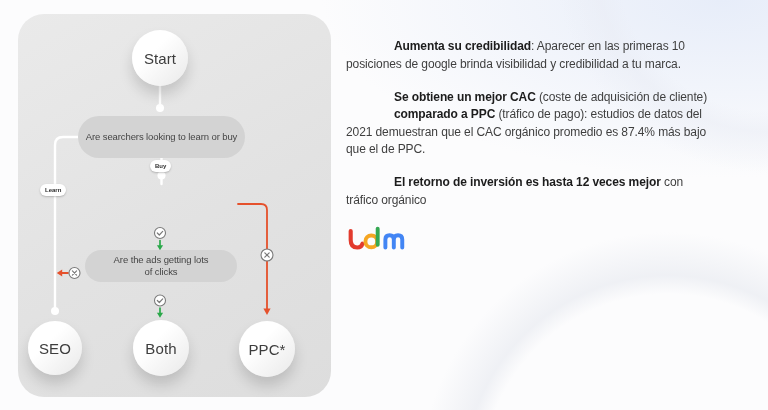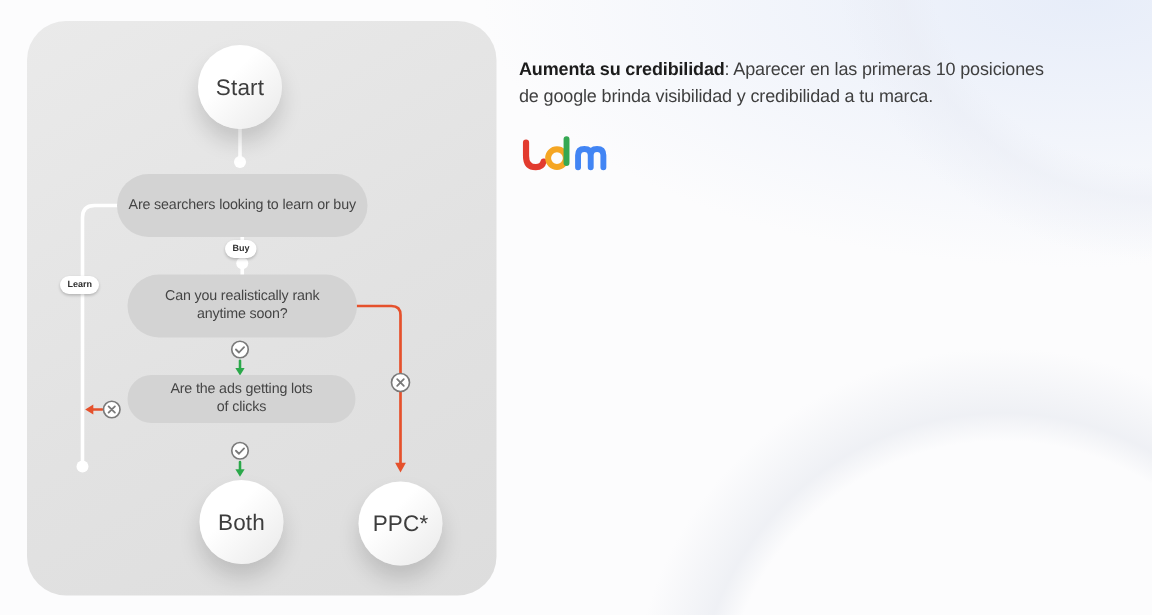--- a/index.html
+++ b/index.html
@@ -50,21 +50,21 @@
   .stroke-yes{stroke:#2ba84a;stroke-width:1.7;fill:none;stroke-linecap:round;}
   .fill-yes{fill:#2ba84a;}
   .stroke-no{stroke:#e5512c;stroke-width:1.8;fill:none;stroke-linecap:round;}
   .fill-no{fill:#e5512c;}
   .icon-circle{fill:#ffffff;stroke:#7a7a7a;stroke-width:1.1;}
   .icon-glyph{stroke:#7a7a7a;stroke-width:1.2;fill:none;stroke-linecap:round;stroke-linejoin:round;}
 
   
   .content{position:absolute;left:346px;top:38px;width:364px;z-index:2;}
   .benefit{margin:0 0 15.5px 0;font-size:12px;line-height:17.5px;letter-spacing:-.1px;}
-  .benefit .b{font-weight:700;color:#1c1c1c;}
+  .benefit .b{font-weight:700;color:#1c1c1c;margin-left:48px;}
   .benefit .r{font-weight:400;color:#3f3f3f;}
   .logo{margin-top:9px;display:block;}
   .logo path, .logo circle{fill:none;stroke-linecap:round;stroke-linejoin:round;}
 </style>
 </head>
 <body>
 
 <div class="card">
   <div class="swoosh swoosh-a"></div>
   <div class="swoosh swoosh-b"></div>
@@ -104,41 +104,43 @@
     <div class="node-circle" style="left:114px;top:16px;width:56px;height:56px;">
       <span>Start</span>
     </div>
 
     <div class="pill nowrap" style="left:60px;top:102px;width:167px;height:42px;">
       <span>Are searchers looking to learn or buy</span>
     </div>
 
     <div class="tag" style="left:132px;top:146px;">Buy</div>
 
-    <div class="pill" style="left:67px;top:169px;width:153px;height:42px;padding:0;">
-      <span style="display:block;max-width:128px;">Can you realistically rank anytime soon?</span>
-    </div>
 
     <div class="tag" style="left:22px;top:170px;">Learn</div>
 
     <div class="pill" style="left:67px;top:236px;width:152px;height:32px;">
       <span style="display:block;max-width:100px;">Are the ads getting lots of clicks</span>
     </div>
 
+    <div class="node-circle" style="left:10px;top:307px;width:54px;height:54px;">
+      <span>SEO</span>
+    </div>
     <div class="node-circle" style="left:221px;top:307px;width:56px;height:56px;">
       <span>PPC*</span>
     </div>
     <div class="node-circle" style="left:115px;top:306px;width:56px;height:56px;">
       <span>Both</span>
     </div>
   </div>
 
   <div class="content">
     <div>
         <p class="benefit"><span class="b">Aumenta su credibilidad</span><span class="r">: Aparecer en las primeras 10 posiciones de google brinda visibilidad y credibilidad a tu marca.</span></p>
+        <p class="benefit"><span class="b">Se obtiene un mejor CAC</span><span class="r"> (coste de adquisición de cliente) </span><span class="b">comparado a PPC</span><span class="r"> (tráfico de pago): estudios de datos del 2021 demuestran que el CAC orgánico promedio es 87.4% más bajo que el de PPC.</span></p>
+        <p class="benefit"><span class="b">El retorno de inversión es hasta 12 veces mejor</span><span class="r"> con tráfico orgánico</span></p>
       </div>
 
     <svg class="logo" width="60" height="29" viewBox="0 0 64 30">
       <path d="M5 6 V15.5 Q5 23.5 12 23.5 Q16.5 23.5 17.5 19.5" stroke-width="4.4" stroke="#e23b2e"></path>
       <circle cx="27" cy="17" r="6.3" stroke-width="4.2" stroke="#f5a623"></circle>
       <path d="M33.8 3.5 V20.5" stroke-width="4.2" stroke="#35a852"></path>
       <path d="M42 23.5 V15 Q42 10.5 46.5 10.5 Q51 10.5 51 15 V23.5 M51 15 Q51 10.5 55.5 10.5 Q60 10.5 60 15 V23.5" stroke-width="4.2" stroke="#4285f4"></path>
     </svg>
   </div>
 </div>

